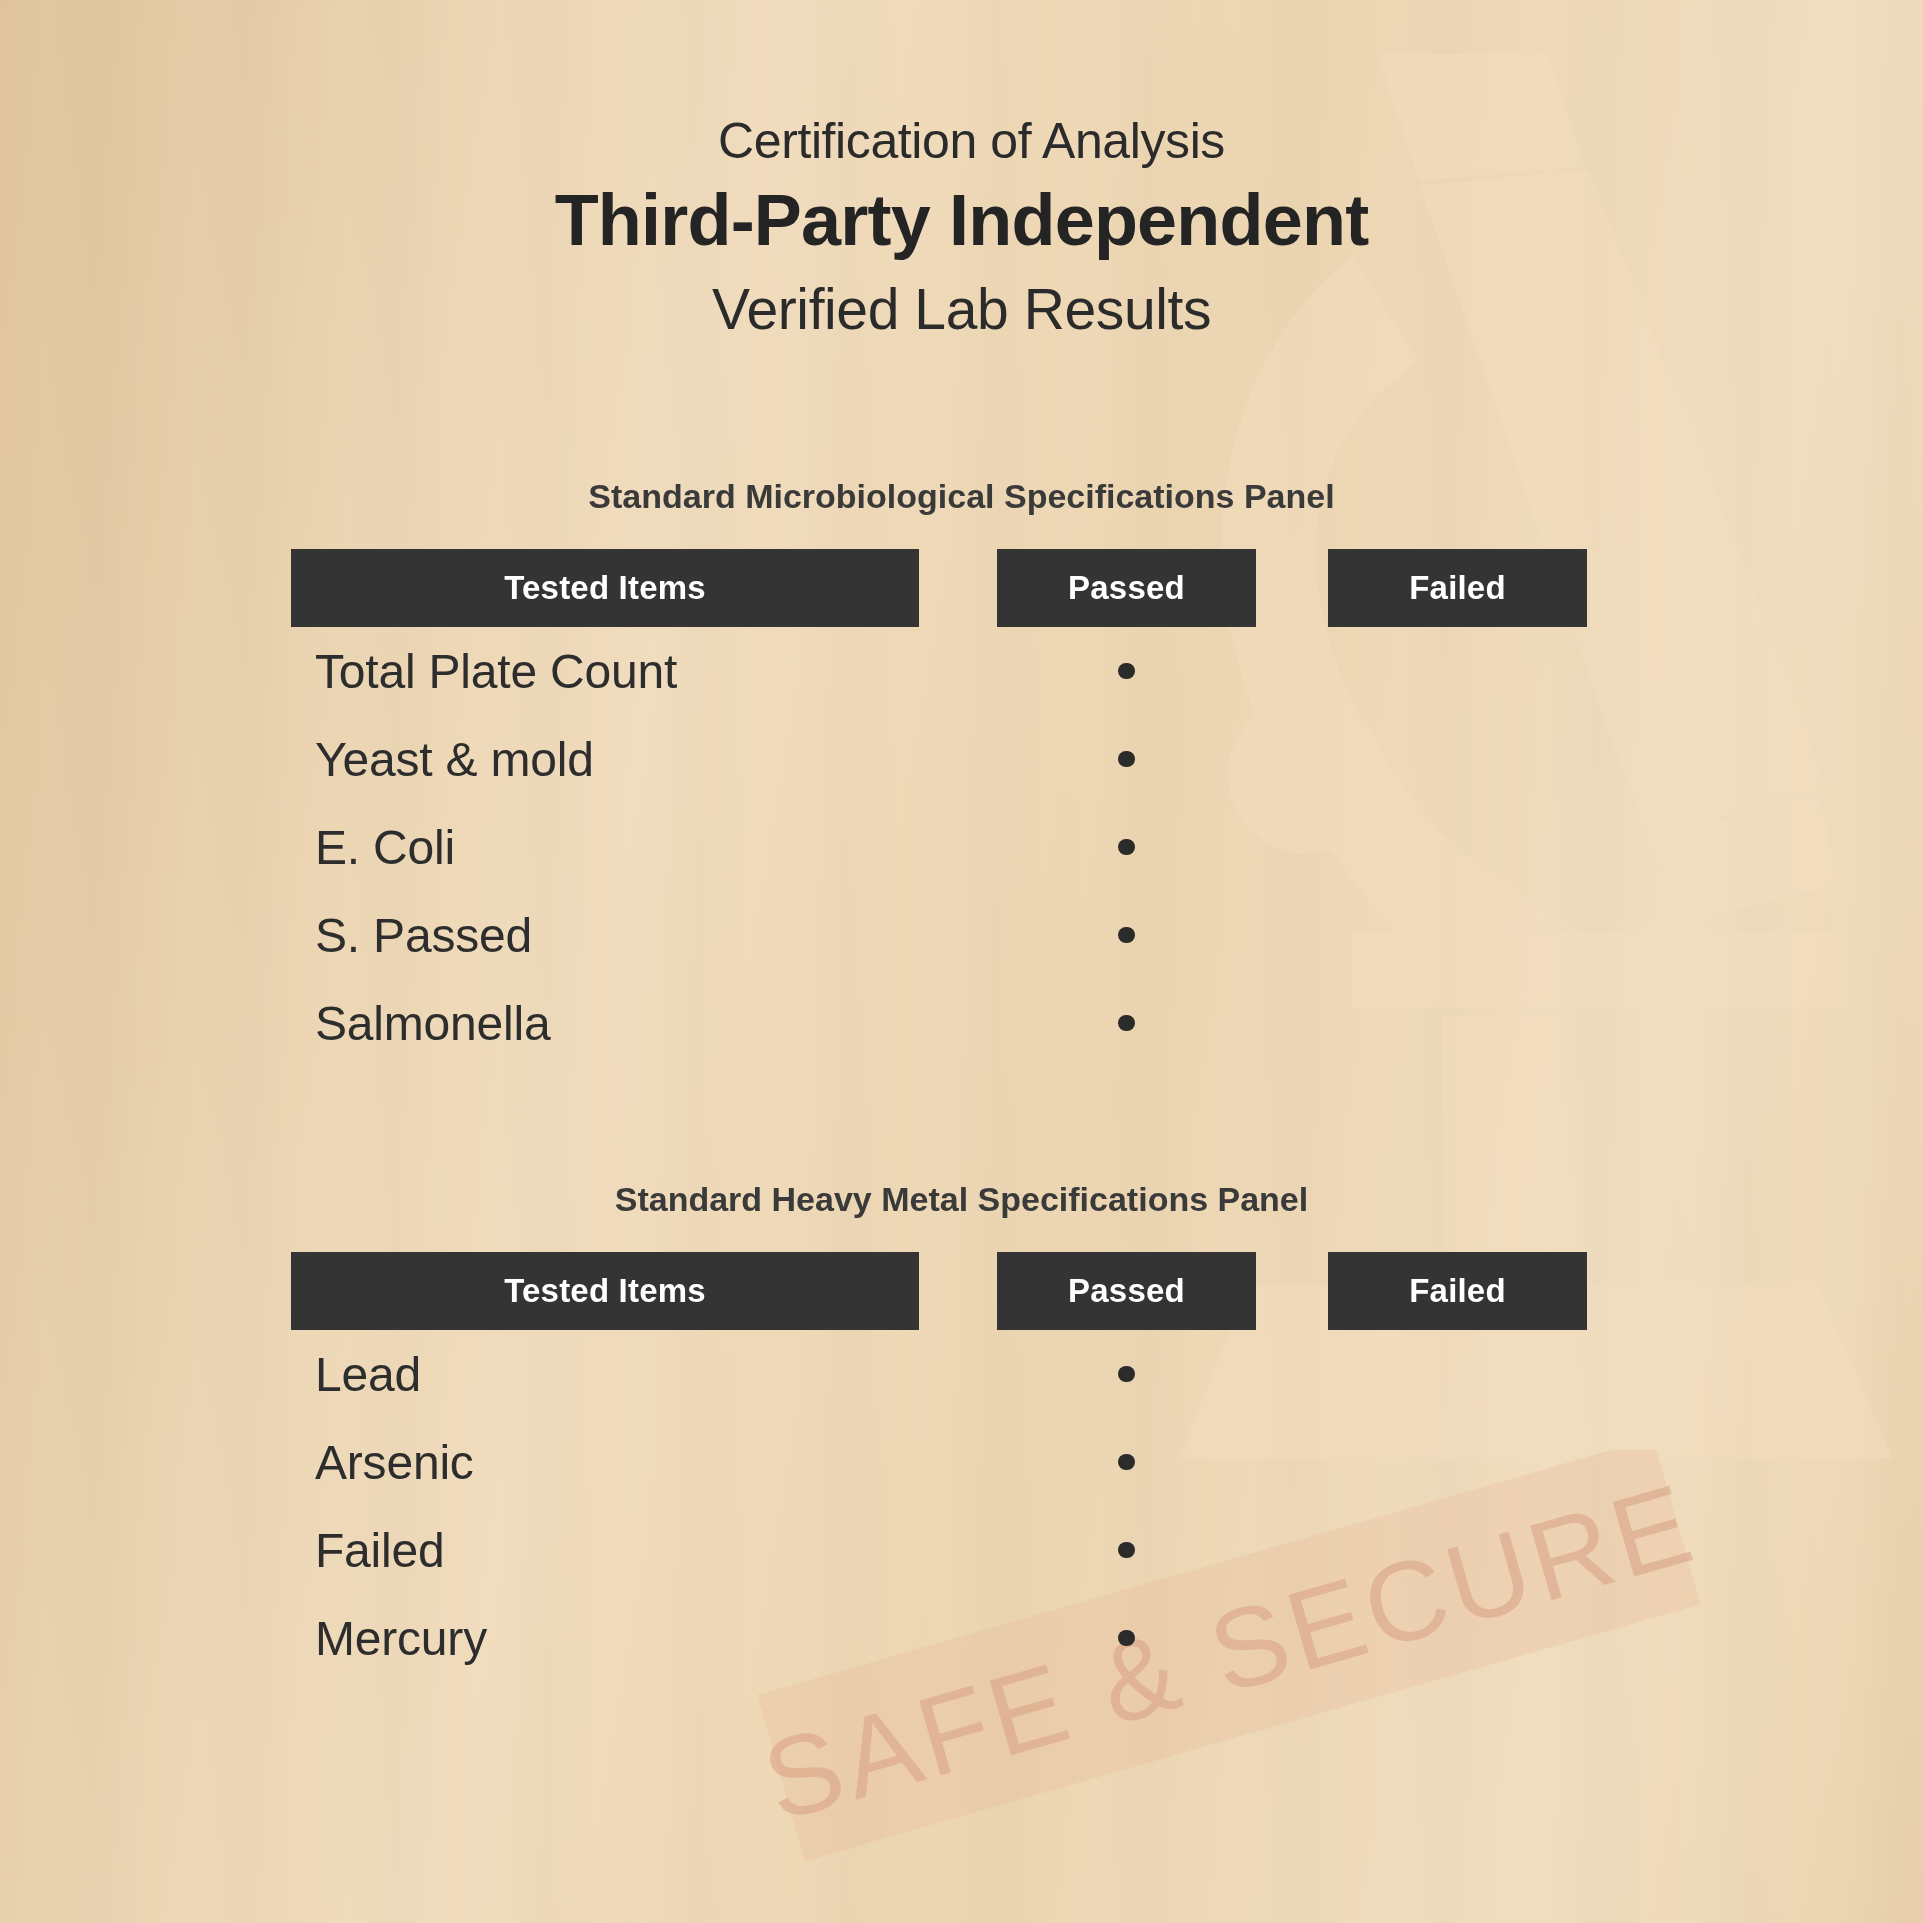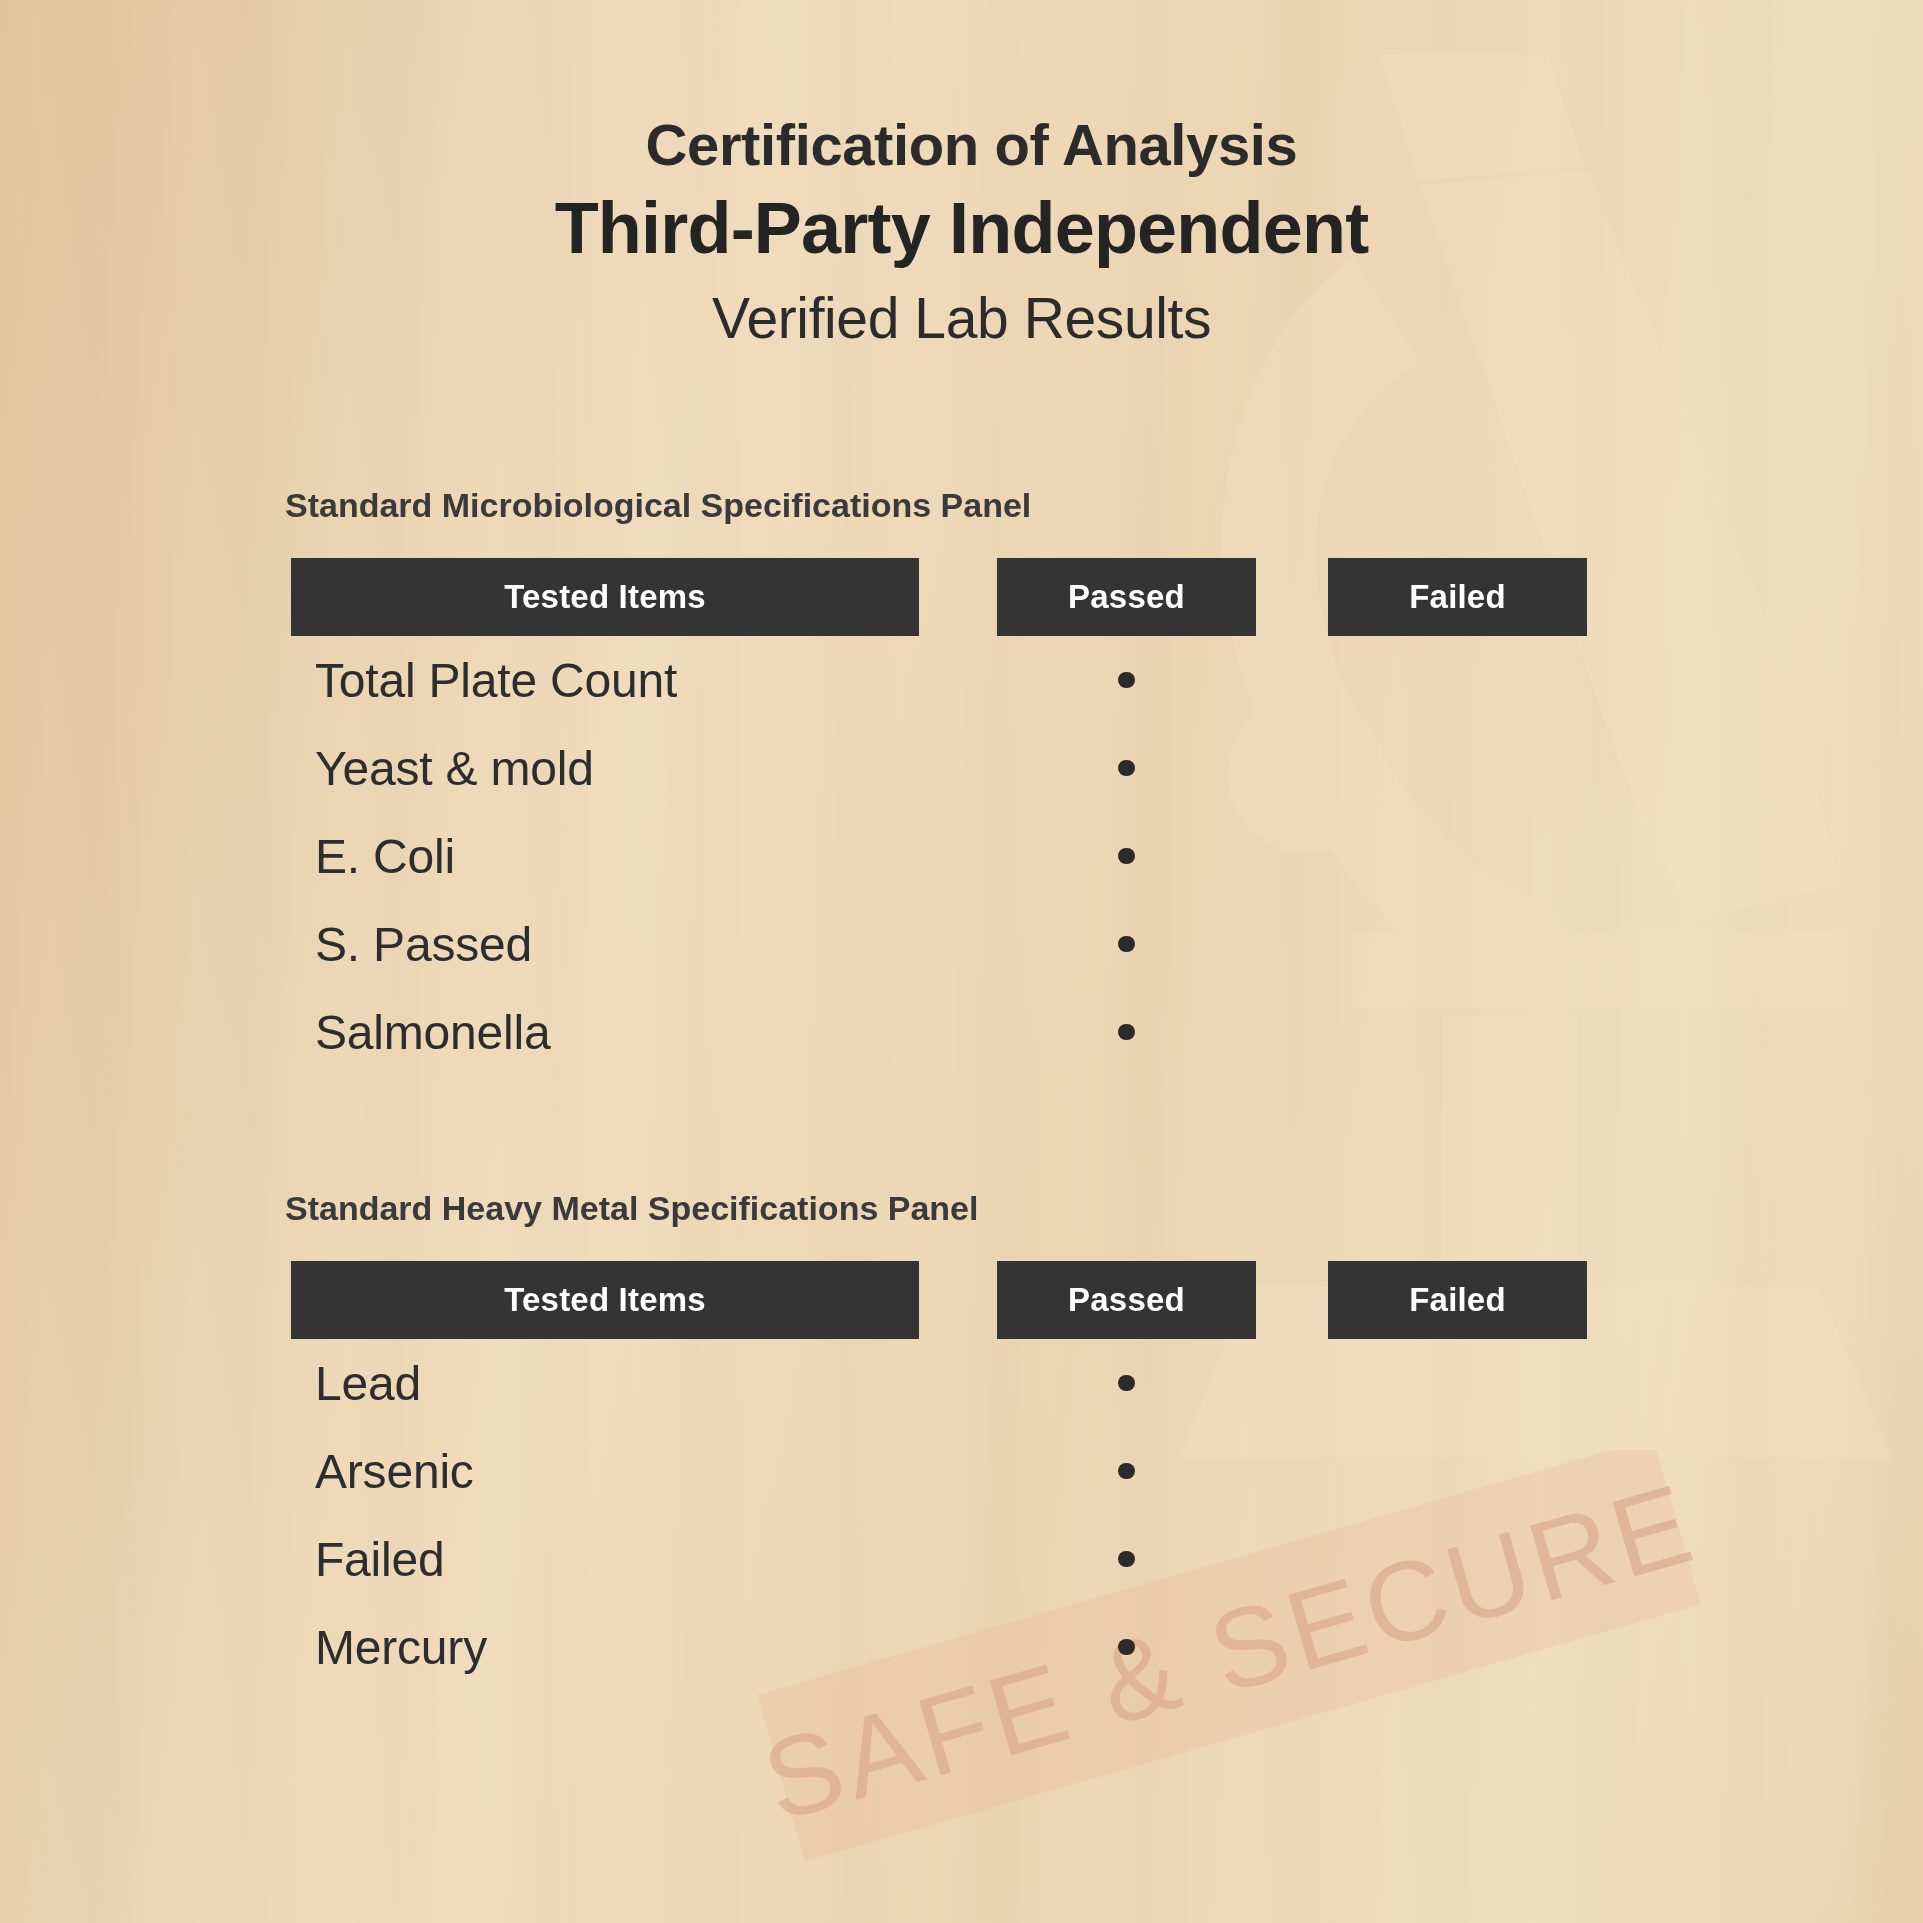--- a/index.html
+++ b/index.html
@@ -66,23 +66,23 @@
     position: relative;
     z-index: 3;
     width: 1923px;
   }
 
   .title-block {
     text-align: center;
     padding-top: 113px;
   }
   .title-line1 {
-    font-size: 58px;
+    font-size: 50px;
     line-height: 1.12;
-    font-weight: 700;
+    font-weight: 400;
     color: #2b2b2b;
     letter-spacing: -0.4px;
     padding-left: 20px;
   }
   .title-line2 {
     font-size: 72px;
     line-height: 1.12;
     font-weight: 700;
     color: #242424;
     letter-spacing: -0.8px;
@@ -98,21 +98,21 @@
   }
 
   .panel {
     margin: 0 auto;
     width: 1353px;
   }
   .panel.first { margin-top: 135px; }
   .panel.second { margin-top: 113px; }
 
   .panel-heading {
-    text-align: left;
+    text-align: center;
     font-size: 34px;
     font-weight: 700;
     color: #3a3a3a;
     margin-bottom: 33px;
     letter-spacing: 0px;
   }
 
   .table {
     width: 1353px;
   }

